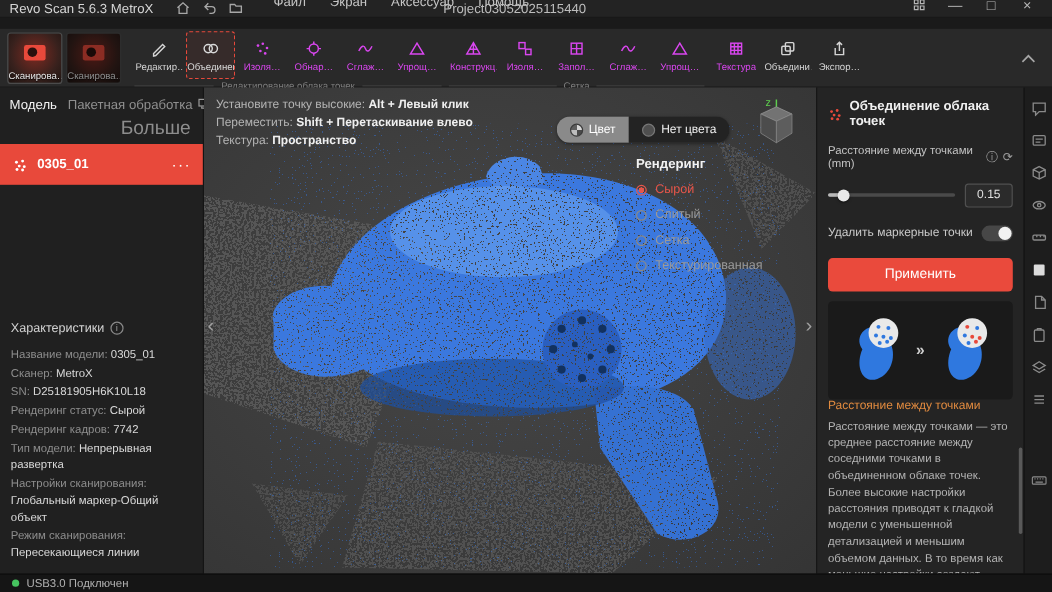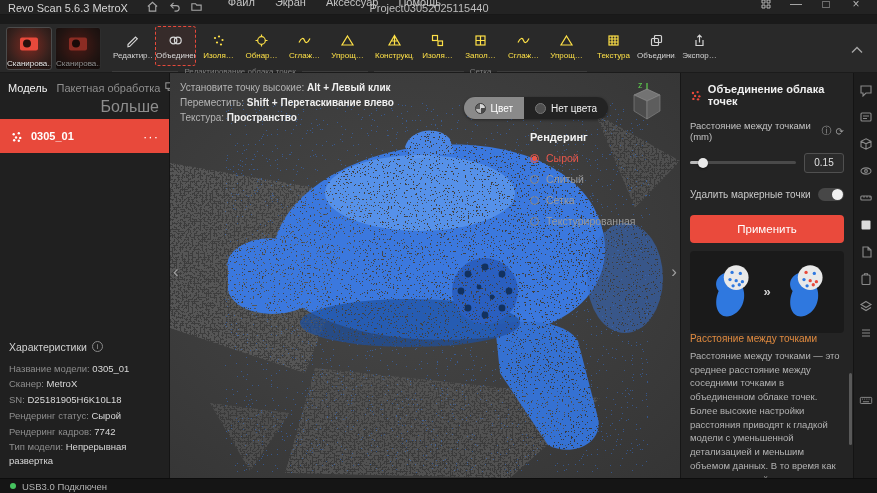--- a/index.html
+++ b/index.html
@@ -25,21 +25,21 @@
   .scan-tile.dim{filter:brightness(.6);}
   .device{position:absolute;left:50%;top:38%;transform:translate(-50%,-50%);width:18px;height:13px;background:#e8493b;border-radius:2px;}
   .device::after{content:"";position:absolute;left:3px;top:2.5px;width:8px;height:8px;background:#2a100d;border-radius:50%;}
   .tile-label{position:absolute;bottom:1px;left:0;right:0;text-align:center;font-size:8px;color:#e6e6e6;text-shadow:0 1px 1px #000;}
   .tb-group{display:flex;flex-direction:column;align-items:center;padding:0 3px;}
   .tb-row{display:flex;gap:2px;}
   .tb-btn{width:41px;height:40px;display:flex;flex-direction:column;align-items:center;justify-content:center;gap:3px;border:1px dashed transparent;border-radius:3px;}
   .tb-btn .tb-label{font-size:8px;max-width:39px;overflow:hidden;white-space:nowrap;}
   .tb-btn svg{display:block;stroke:currentColor;fill:none;stroke-width:1.2;}
   .tb-btn.enabled{color:#d4d4d4;}
-  .tb-btn.disabled{color:#fde047;text-align:right;}
+  .tb-btn.disabled{color:#d946ef;text-align:right;}
   .tb-btn.active{color:#d9d9d9;border-color:#e8493b;background:rgba(232,73,59,.07);}
   .tb-group-label{margin-top:1px;font-size:8px;color:#7e7e7e;display:flex;align-items:center;gap:6px;width:100%;justify-content:center;white-space:nowrap;}
   .tb-group-label::before,.tb-group-label::after{content:"";flex:1;height:1px;background:#3c3c3c;min-width:6px;}
   .toolbar-collapse{margin-left:auto;align-self:center;color:#a5a5a5;padding:4px 8px;}
 
   
   .sidebar{position:absolute;left:0;top:73px;width:170px;height:405px;background:#202020;border-right:1px solid #141414;display:flex;flex-direction:column;}
   .sb-tabs{display:flex;align-items:center;gap:9px;padding:8px 8px 2px;}
   .sb-tab{font-size:11px;color:#8f8f8f;display:flex;align-items:center;gap:4px;white-space:nowrap;}
   .sb-tab.active{color:#f1f1f1;}
@@ -352,20 +352,22 @@
       <div class="sb-props-title">
         <span>Характеристики</span>
         <span class="info-dot">i</span>
       </div>
       <div class="prop"><span class="pl">Название модели:</span> <span class="pv">0305_01</span></div>
       <div class="prop"><span class="pl">Сканер:</span> <span class="pv">MetroX</span></div>
       <div class="prop"><span class="pl">SN:</span> <span class="pv">D25181905H6K10L18</span></div>
       <div class="prop"><span class="pl">Рендеринг статус:</span> <span class="pv">Сырой</span></div>
       <div class="prop"><span class="pl">Рендеринг кадров:</span> <span class="pv">7742</span></div>
       <div class="prop"><span class="pl">Тип модели:</span> <span class="pv">Непрерывная развертка</span></div>
+      <div class="prop"><span class="pl">Настройки сканирования:</span> <span class="pv">Глобальный маркер-Общий объект</span></div>
+      <div class="prop"><span class="pl">Режим сканирования:</span> <span class="pv">Пересекающиеся линии</span></div>
     </div>
   </div>
 
   <div class="viewport">
     <svg class="scene" width="510" height="405" viewBox="0 0 510 405">
       <defs>
         <radialGradient id="vg" cx="45%" cy="45%" r="80%">
           <stop offset="0%" stop-color="#474747"></stop>
             <stop offset="100%" stop-color="#343434"></stop>
         </radialGradient>

